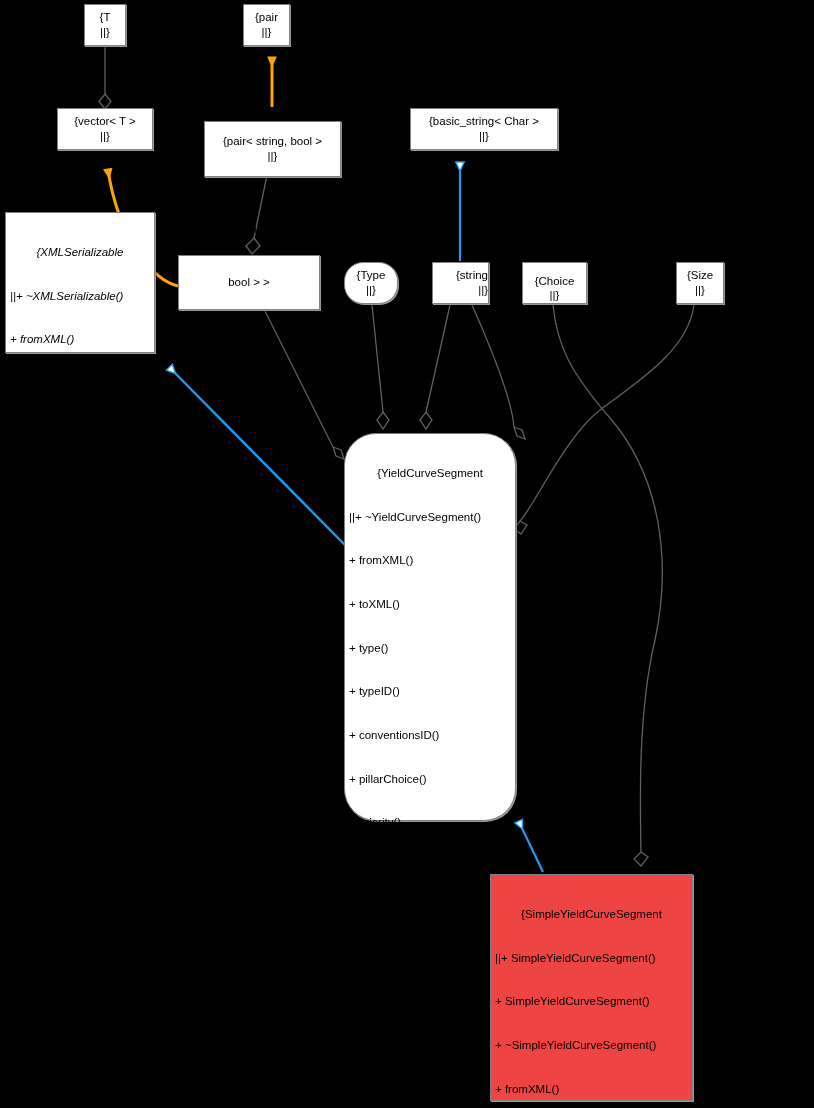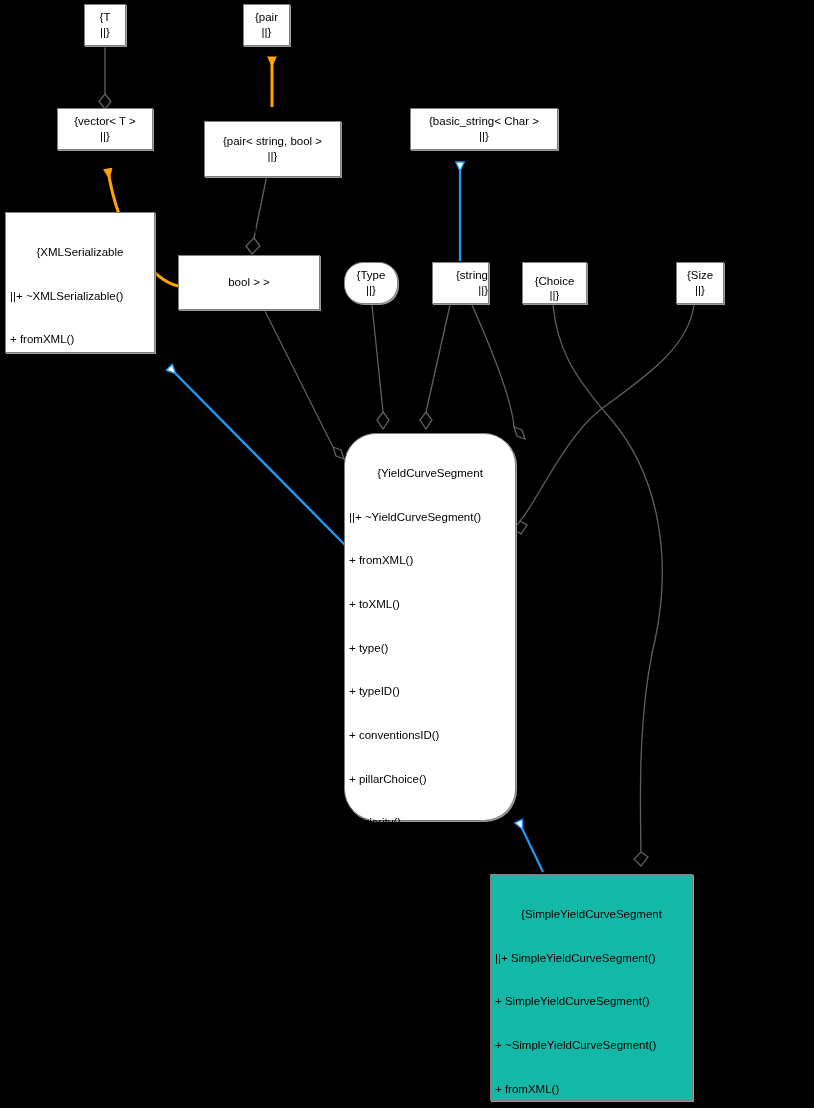--- a/index.html
+++ b/index.html
@@ -16,21 +16,21 @@
     box-sizing:border-box;
     background:#ffffff;
     border:1px solid #808080;
     box-shadow:1px 1px 0 0 #9a9a9a, 2px 2px 0 0 rgba(0,0,0,0.35);
     color:#000000;
     font-size:11.5px;
     line-height:14.55px;
     white-space:pre;
     z-index:5;
   }
-  .node.gray{ background:#14b8a6; }
+  .node.gray{ background:#ef4444; }
   .node .ttl{ display:block; text-align:center; }
   .node .mem{ display:block; text-align:left; padding-left:4px; }
   .node .close{ display:block; text-align:center; }
   .node.small{
     display:flex;flex-direction:column;align-items:center;justify-content:center;
     text-align:center;
   }
   .node.small span{display:block;text-align:center;}
 </style>
 </head>
@@ -130,21 +130,21 @@
   <div class="node small" style="left:204px;top:121px;width:137px;height:56px;">
     <span>{pair&lt; string, bool &gt;</span>
     <span>||}</span>
   </div>
 
   <div class="node small" style="left:387px;top:108px;width:148px;height:42px;margin-left:23px;">
     <span>{basic_string&lt; Char &gt;</span>
     <span>||}</span>
   </div>
 
-  <div class="node" style="left:5px;top:212px;width:150px;height:141px;padding-top:3px;">
+  <div class="node" style="left:5px;top:212px;width:150px;height:141px;padding-top:3px;font-style:italic;">
     <span class="ttl">{XMLSerializable</span>
     <span class="mem">||+ ~XMLSerializable()</span>
     <span class="mem">+ fromXML()</span>
     <span class="mem">+ toXML()</span>
     <span class="mem">+ fromFile()</span>
     <span class="mem">+ toFile()</span>
     <span class="mem">+ fromXMLString()</span>
     <span class="mem">+ toXMLString()</span>
     <span class="close">}</span>
   </div>

